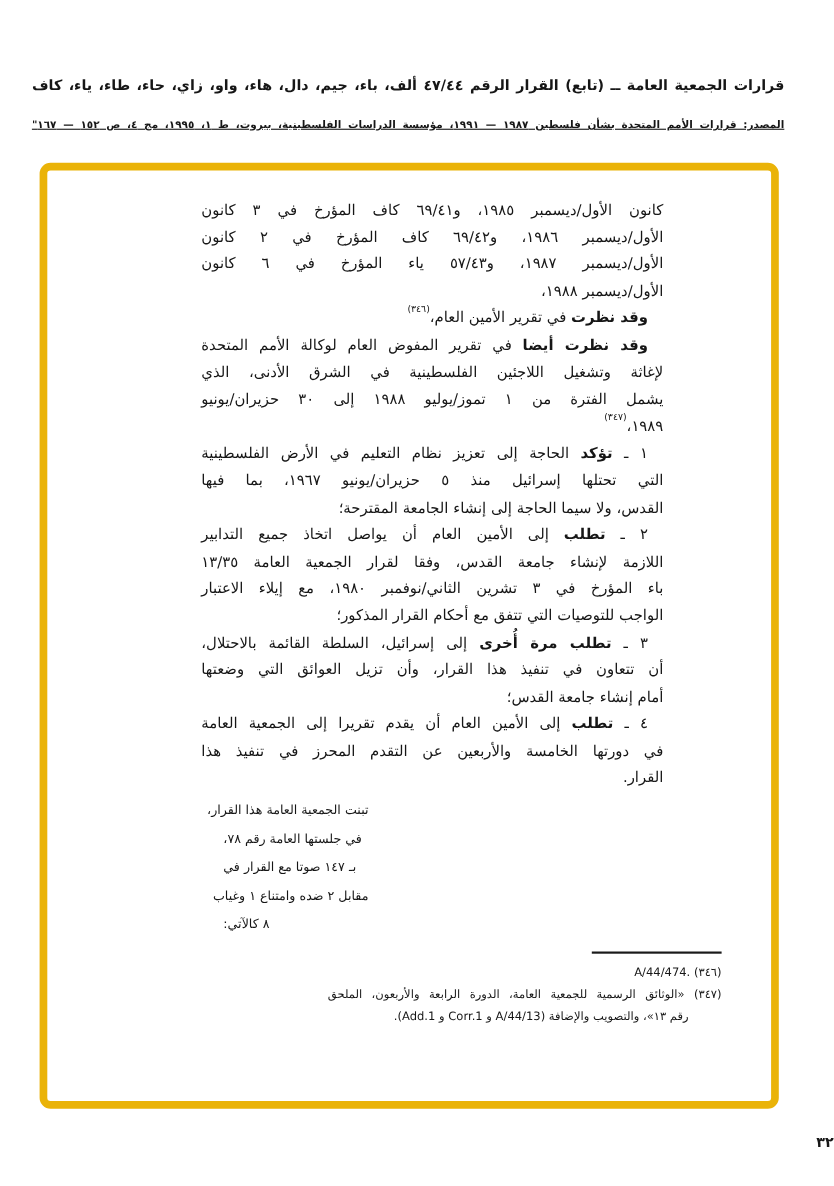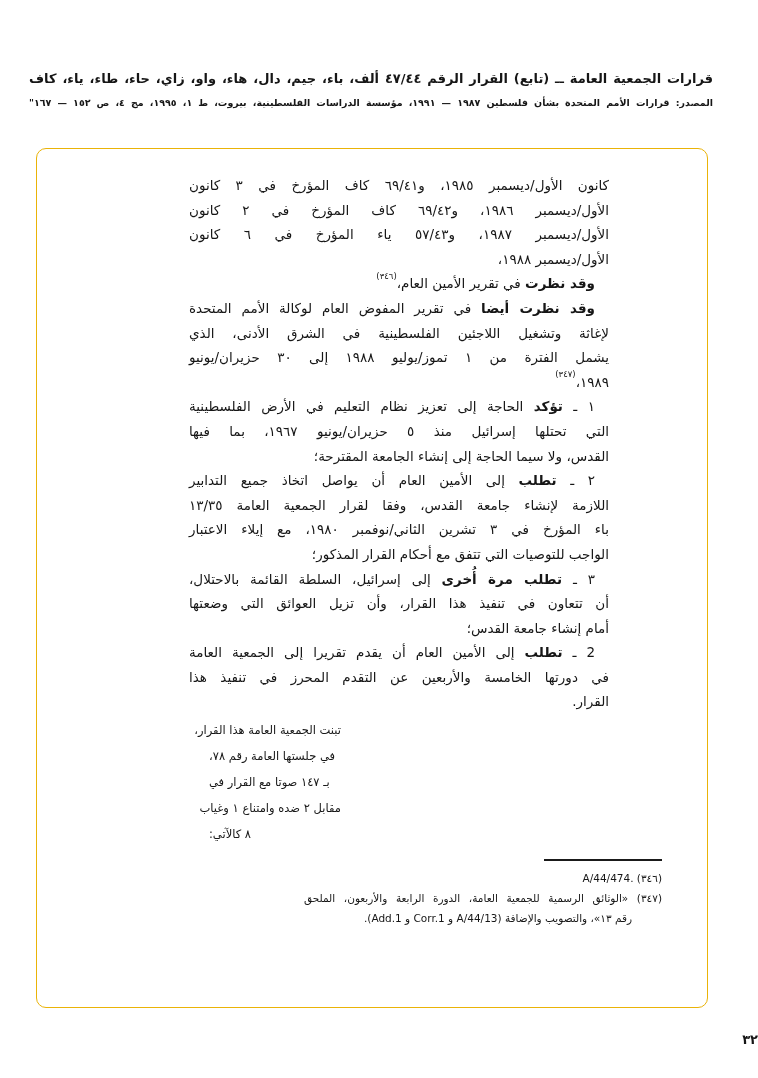--- a/index.html
+++ b/index.html
@@ -4,25 +4,25 @@
 <style>
   html,body{margin:0;padding:0;}
   body{
     width:758px;height:1078px;position:relative;overflow:hidden;
     background:#ffffff;color:#161616;
     font-family:"DejaVu Sans",sans-serif;
     -webkit-font-smoothing:antialiased;
   }
   .header{position:absolute;top:70px;left:29px;right:45px;direction:rtl;}
   .h1{font-weight:bold;font-size:13px;line-height:17px;text-align:justify;text-align-last:justify;}
-  .h2{font-weight:bold;font-size:9.5px;line-height:13px;margin-top:9px;text-align:justify;text-align-last:justify;}
+  .h2{font-weight:bold;font-size:9.5px;line-height:13px;margin-top:20px;text-align:justify;text-align-last:justify;text-decoration:underline;}
 
   .frame{
     position:absolute;left:36px;top:148px;width:672px;height:860px;
-    box-sizing:border-box;border:1px solid #eab308;border-radius:10px;
+    box-sizing:border-box;border:7px solid #eab308;border-radius:10px;
     background:#ffffff;
   }
   .content{
     position:absolute;top:24px;right:98px;width:420px;
     direction:rtl;font-size:13.5px;line-height:24.6px;
   }
   .line{text-align:justify;text-align-last:justify;}
   .line.last{text-align-last:right;}
   .line.single{text-align:right;text-align-last:right;}
   .ind{padding-right:14px;}
@@ -93,21 +93,21 @@
         <div class="line last">الواجب للتوصيات التي تتفق مع أحكام القرار المذكور؛</div>
       </div>
 
       <div>
         <div class="line ind"><span>٣ ـ </span><b>تطلب مرة أُخرى</b><span> إلى إسرائيل، السلطة القائمة بالاحتلال،</span></div>
         <div class="line">أن تتعاون في تنفيذ هذا القرار، وأن تزيل العوائق التي وضعتها</div>
         <div class="line last">أمام إنشاء جامعة القدس؛</div>
       </div>
 
       <div>
-        <div class="line ind"><span>2 ـ </span><b>تطلب</b><span> إلى الأمين العام أن يقدم تقريرا إلى الجمعية العامة</span></div>
+        <div class="line ind"><span>٤ ـ </span><b>تطلب</b><span> إلى الأمين العام أن يقدم تقريرا إلى الجمعية العامة</span></div>
         <div class="line">في دورتها الخامسة والأربعين عن التقدم المحرز في تنفيذ هذا</div>
         <div class="line last">القرار.</div>
       </div>
 
       <div class="adoption">
         <div class="aline">تبنت الجمعية العامة هذا القرار،</div>
         <div class="aline">في جلستها العامة رقم ٧٨،</div>
         <div class="aline">بـ ١٤٧ صوتا مع القرار في</div>
         <div class="aline">مقابل ٢ ضده وامتناع ١ وغياب</div>
         <div class="aline last">٨ كالآتي:</div>

